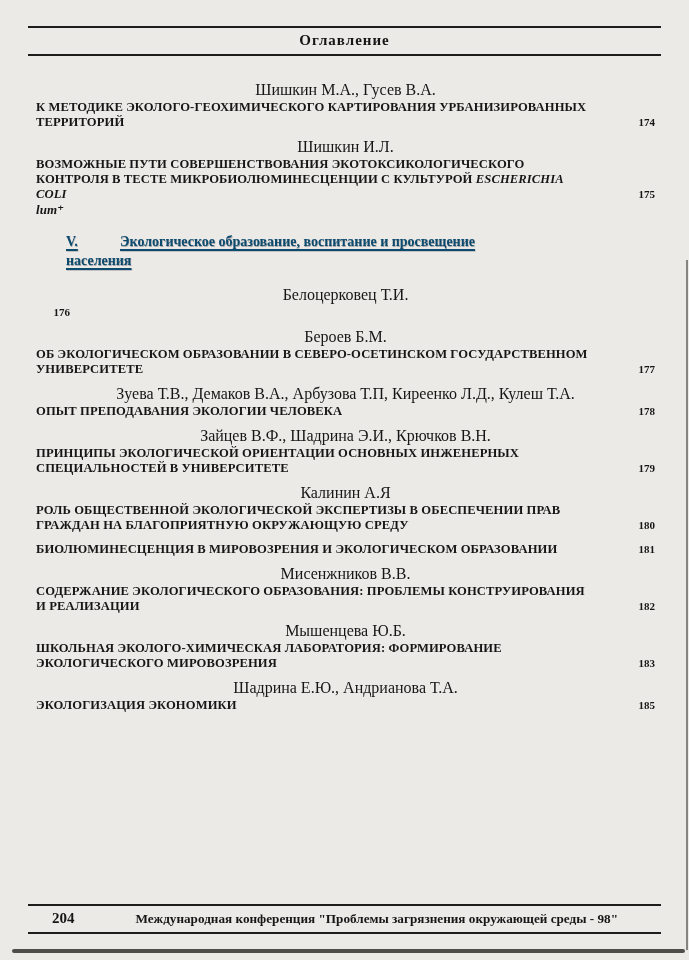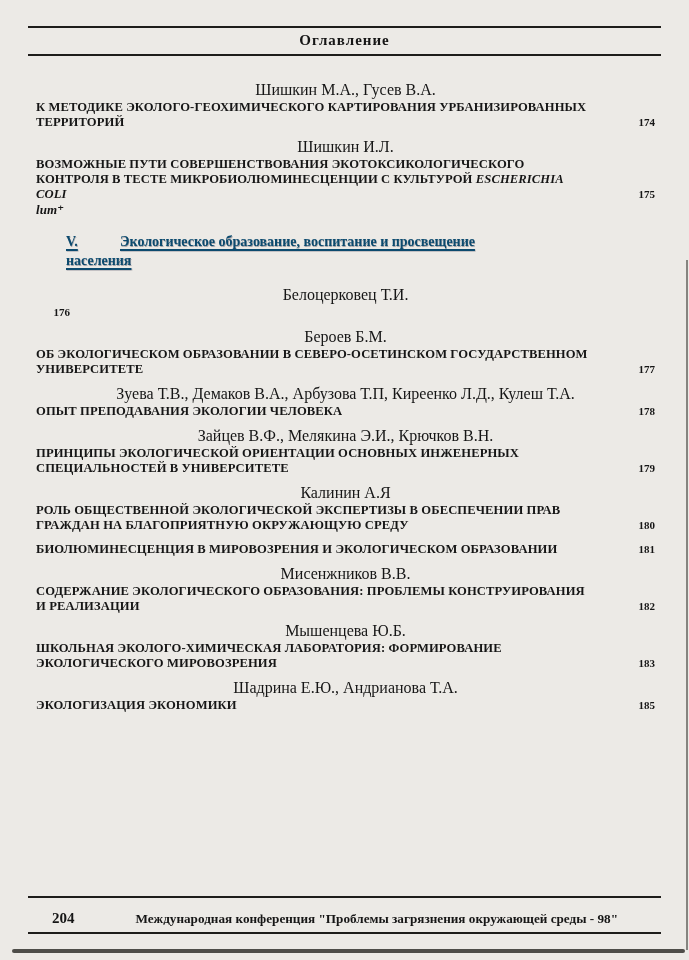--- a/index.html
+++ b/index.html
@@ -83,21 +83,21 @@
     white-space: pre-line;
   }
   .page-footer {
     position: absolute;
     left: 0; right: 0;
     bottom: 26px;
   }
   .footer-row {
     display: flex;
     align-items: baseline;
-    padding: 12px 30px 5px 24px;
+    padding: 4px 30px 5px 24px;
   }
   .folio {
     font-weight: bold;
     font-size: 15px;
     margin-left: 28px;
   }
   .conf {
     flex: 1;
     text-align: center;
     font-weight: bold;
@@ -175,21 +175,21 @@
 
     <div class="entry">
       <div class="authors">Зуева Т.В., Демаков В.А., Арбузова Т.П, Киреенко Л.Д., Кулеш Т.А.</div>
       <div class="title-row">
         <div class="title">ОПЫТ ПРЕПОДАВАНИЯ ЭКОЛОГИИ ЧЕЛОВЕКА</div>
         <div class="pagenum">178</div>
       </div>
     </div>
 
     <div class="entry">
-      <div class="authors">Зайцев В.Ф., Мелякина Э.И., Крючков В.Н.</div>
+      <div class="authors">Зайцев В.Ф., Шадрина Э.И., Крючков В.Н.</div>
       <div class="title-row">
         <div class="title">ПРИНЦИПЫ ЭКОЛОГИЧЕСКОЙ ОРИЕНТАЦИИ ОСНОВНЫХ ИНЖЕНЕРНЫХ
 СПЕЦИАЛЬНОСТЕЙ В УНИВЕРСИТЕТЕ</div>
         <div class="pagenum">179</div>
       </div>
     </div>
 
     <div class="entry">
       <div class="authors">Калинин А.Я</div>
       <div class="title-row">

